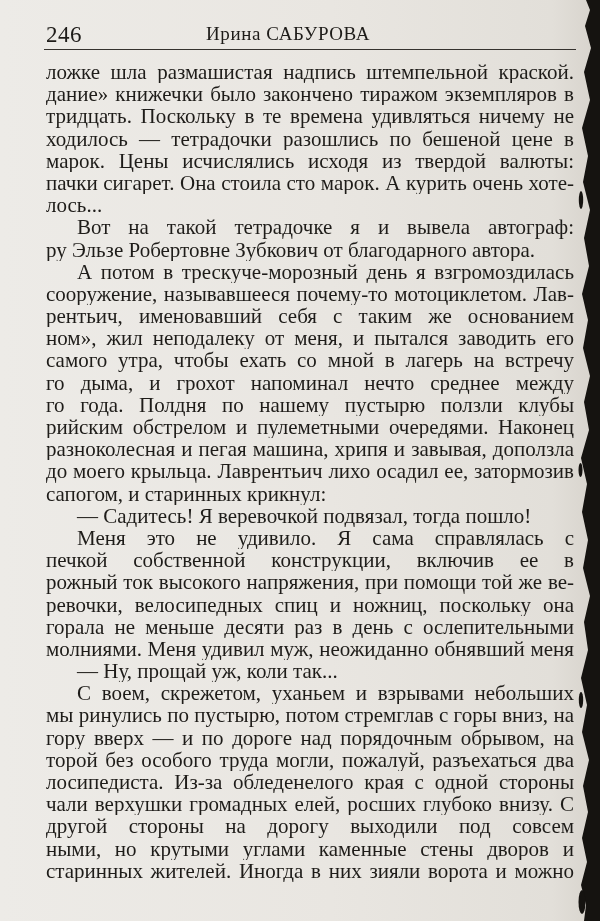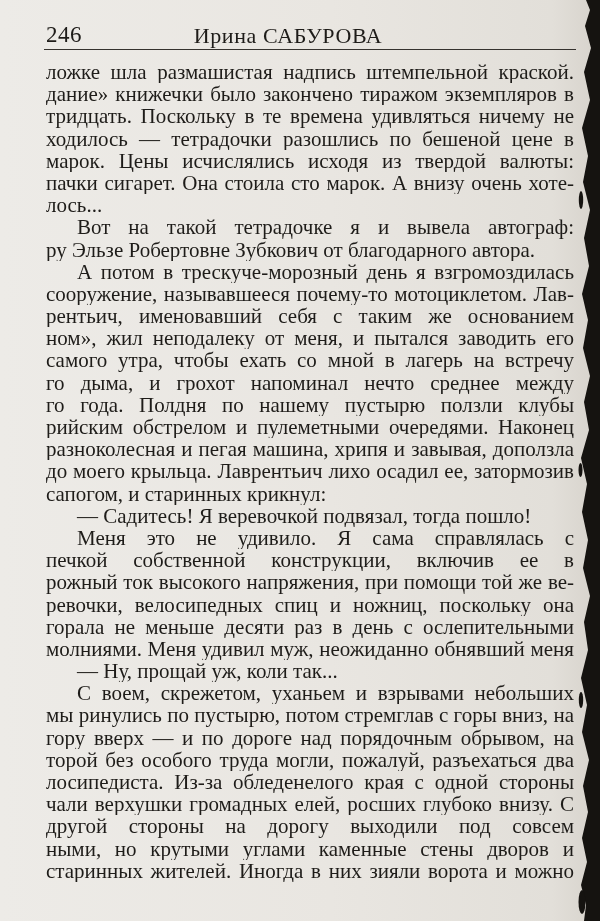--- a/index.html
+++ b/index.html
@@ -32,21 +32,21 @@
     top: 0;
     font-size: 23px;
     letter-spacing: 0.5px;
   }
   .author {
     position: absolute;
     left: 0;
     right: 40px;
     top: 1px;
     text-align: center;
-    font-size: 22px;
+    font-size: 19px;
     letter-spacing: 0.6px;
   }
   .header-rule {
     position: absolute;
     top: 49px;
     left: 44px;
     right: 24px;
     height: 0;
     border-top: 1.6px solid #35322e;
   }
@@ -88,21 +88,21 @@
   </div>
 
   <div class="header-rule"></div>
 
   <div class="text-block">
       <div class="line fill">ложке шла размашистая надпись штемпельной краской. «Из-</div>
       <div class="line fill">дание» книжечки было закончено тиражом экземпляров в</div>
       <div class="line fill">тридцать. Поскольку в те времена удивляться ничему не при-</div>
       <div class="line fill">ходилось — тетрадочки разошлись по бешеной цене в десять</div>
       <div class="line fill">марок. Цены исчислялись исходя из твердой валюты:</div>
-      <div class="line fill">пачки сигарет. Она стоила сто марок. А внизу очень хоте-</div>
+      <div class="line fill">пачки сигарет. Она стоила сто марок. А курить очень хоте-</div>
       <div class="line">лось...</div>
       <div class="line indent fill">Вот на такой тетрадочке я и вывела автограф: профессо-</div>
       <div class="line">ру Эльзе Робертовне Зубкович от благодарного автора.</div>
       <div class="line indent fill">А потом в трескуче-морозный день я взгромоздилась на</div>
       <div class="line fill">сооружение, называвшееся почему-то мотоциклетом. Лав-</div>
       <div class="line fill">рентьич, именовавший себя с таким же основанием «капита-</div>
       <div class="line fill">ном», жил неподалеку от меня, и пытался заводить его уже с</div>
       <div class="line fill">самого утра, чтобы ехать со мной в лагерь на встречу Ново-</div>
       <div class="line fill">го дыма, и грохот напоминал нечто среднее между артилле-</div>
       <div class="line fill">го года. Полдня по нашему пустырю ползли клубы вонюче-</div>

